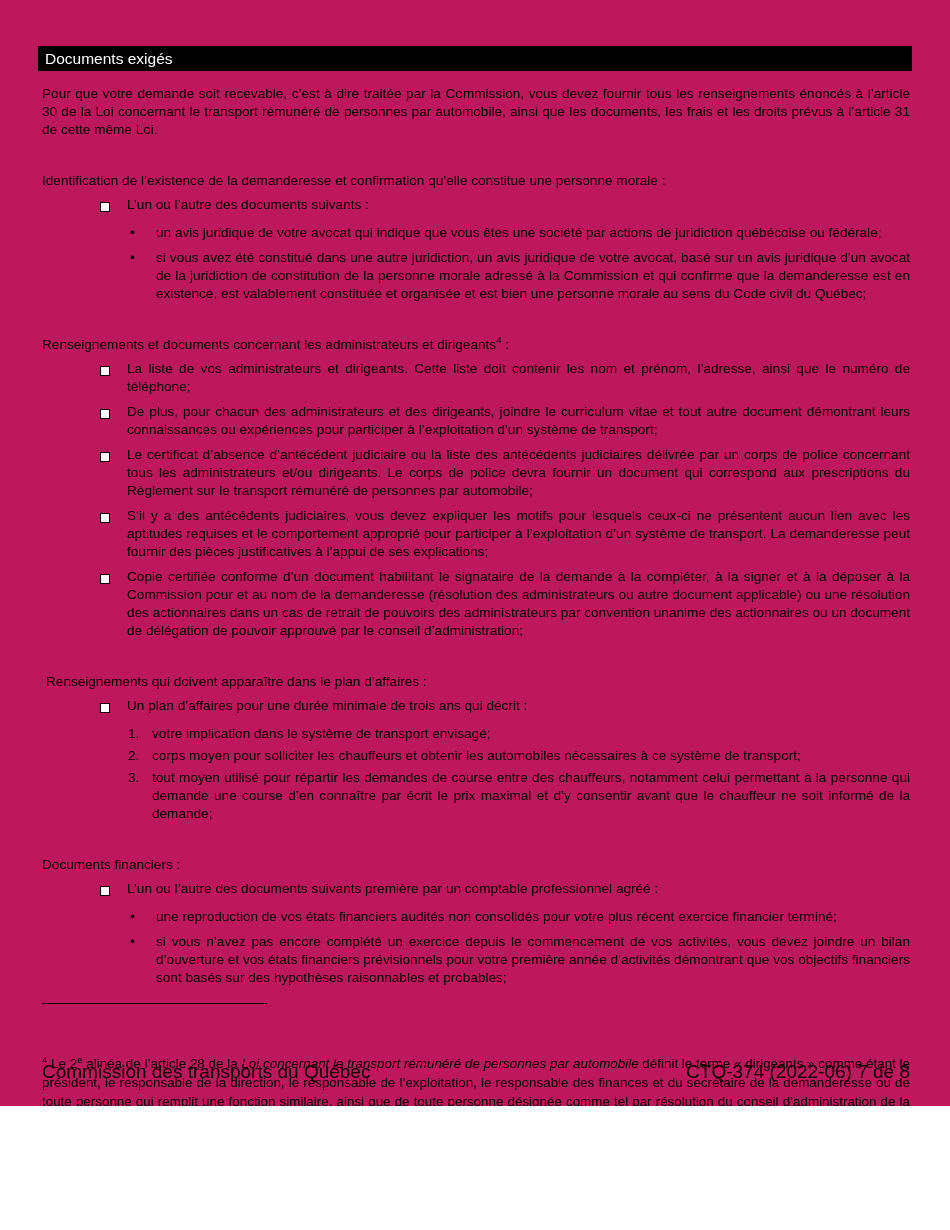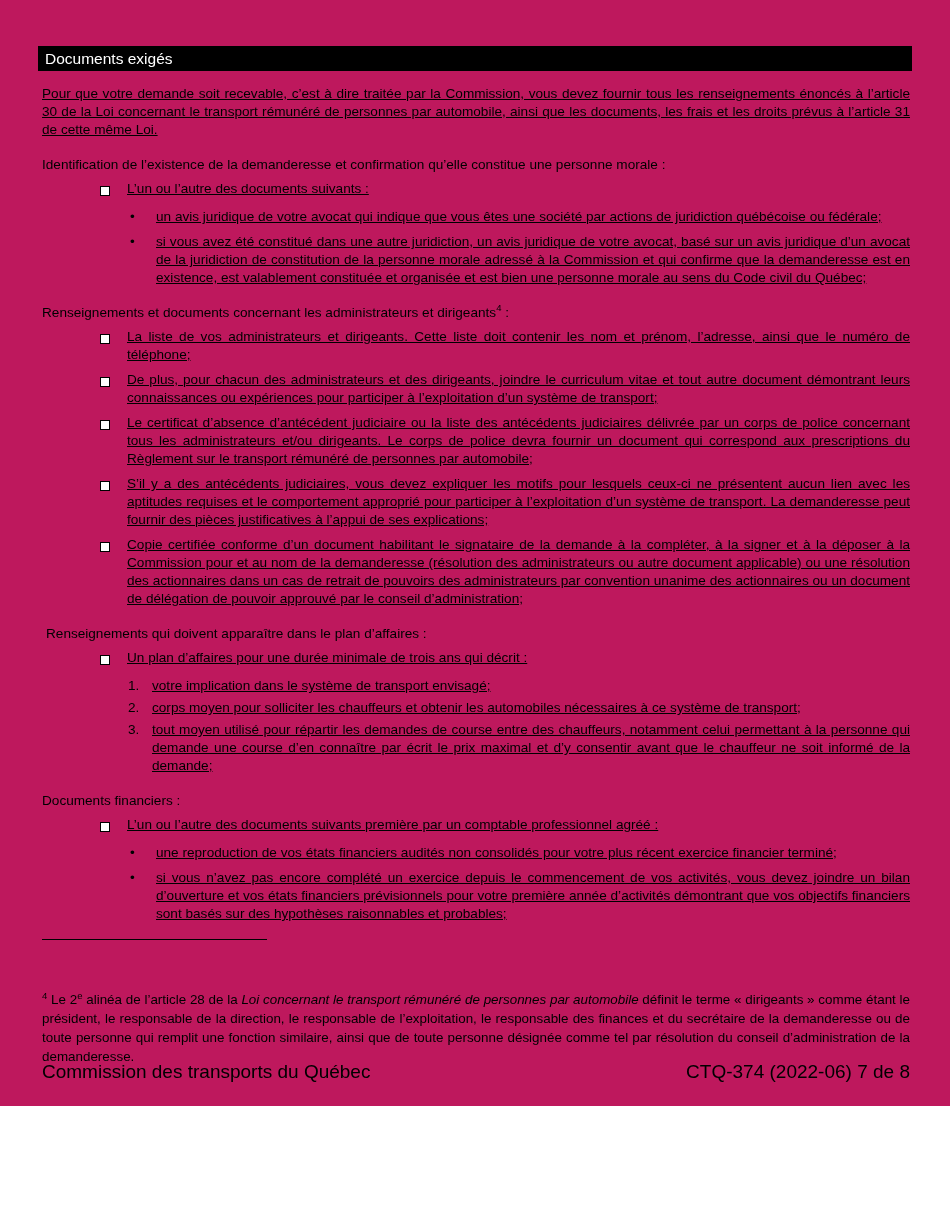--- a/index.html
+++ b/index.html
@@ -20,22 +20,22 @@
     background: #000; color: #fff;
     height: 25px; line-height: 25px;
     padding-left: 7px;
     font-size: 15.5px;
     margin: 0 -2px 14px -4px;
   }
   .body-text, .row-text, .marker, .section-heading {
     font-size: 13.6px;
     line-height: 18px;
   }
-  .body-text, .row-text { text-align: justify; text-decoration: underline; }
-  .section { margin-top: 17px; }
+  .body-text, .row-text { text-align: justify; }
+  .section { margin-top: 33px; }
   .section-heading { margin-bottom: 6px; }
   .section-plan .section-heading { padding-left: 4px; }
   .row { display: flex; align-items: flex-start; margin-bottom: 7px; justify-content: space-between; }
   .row:last-child { margin-bottom: 0; }
   .row-text { flex: 1; }
   .marker { flex: 0 0 auto; }
   .cb-row { padding-left: 58px; }
   .cb-row .marker { width: 27px; padding-top: 3px; }
   .checkbox {
     display: inline-block;

